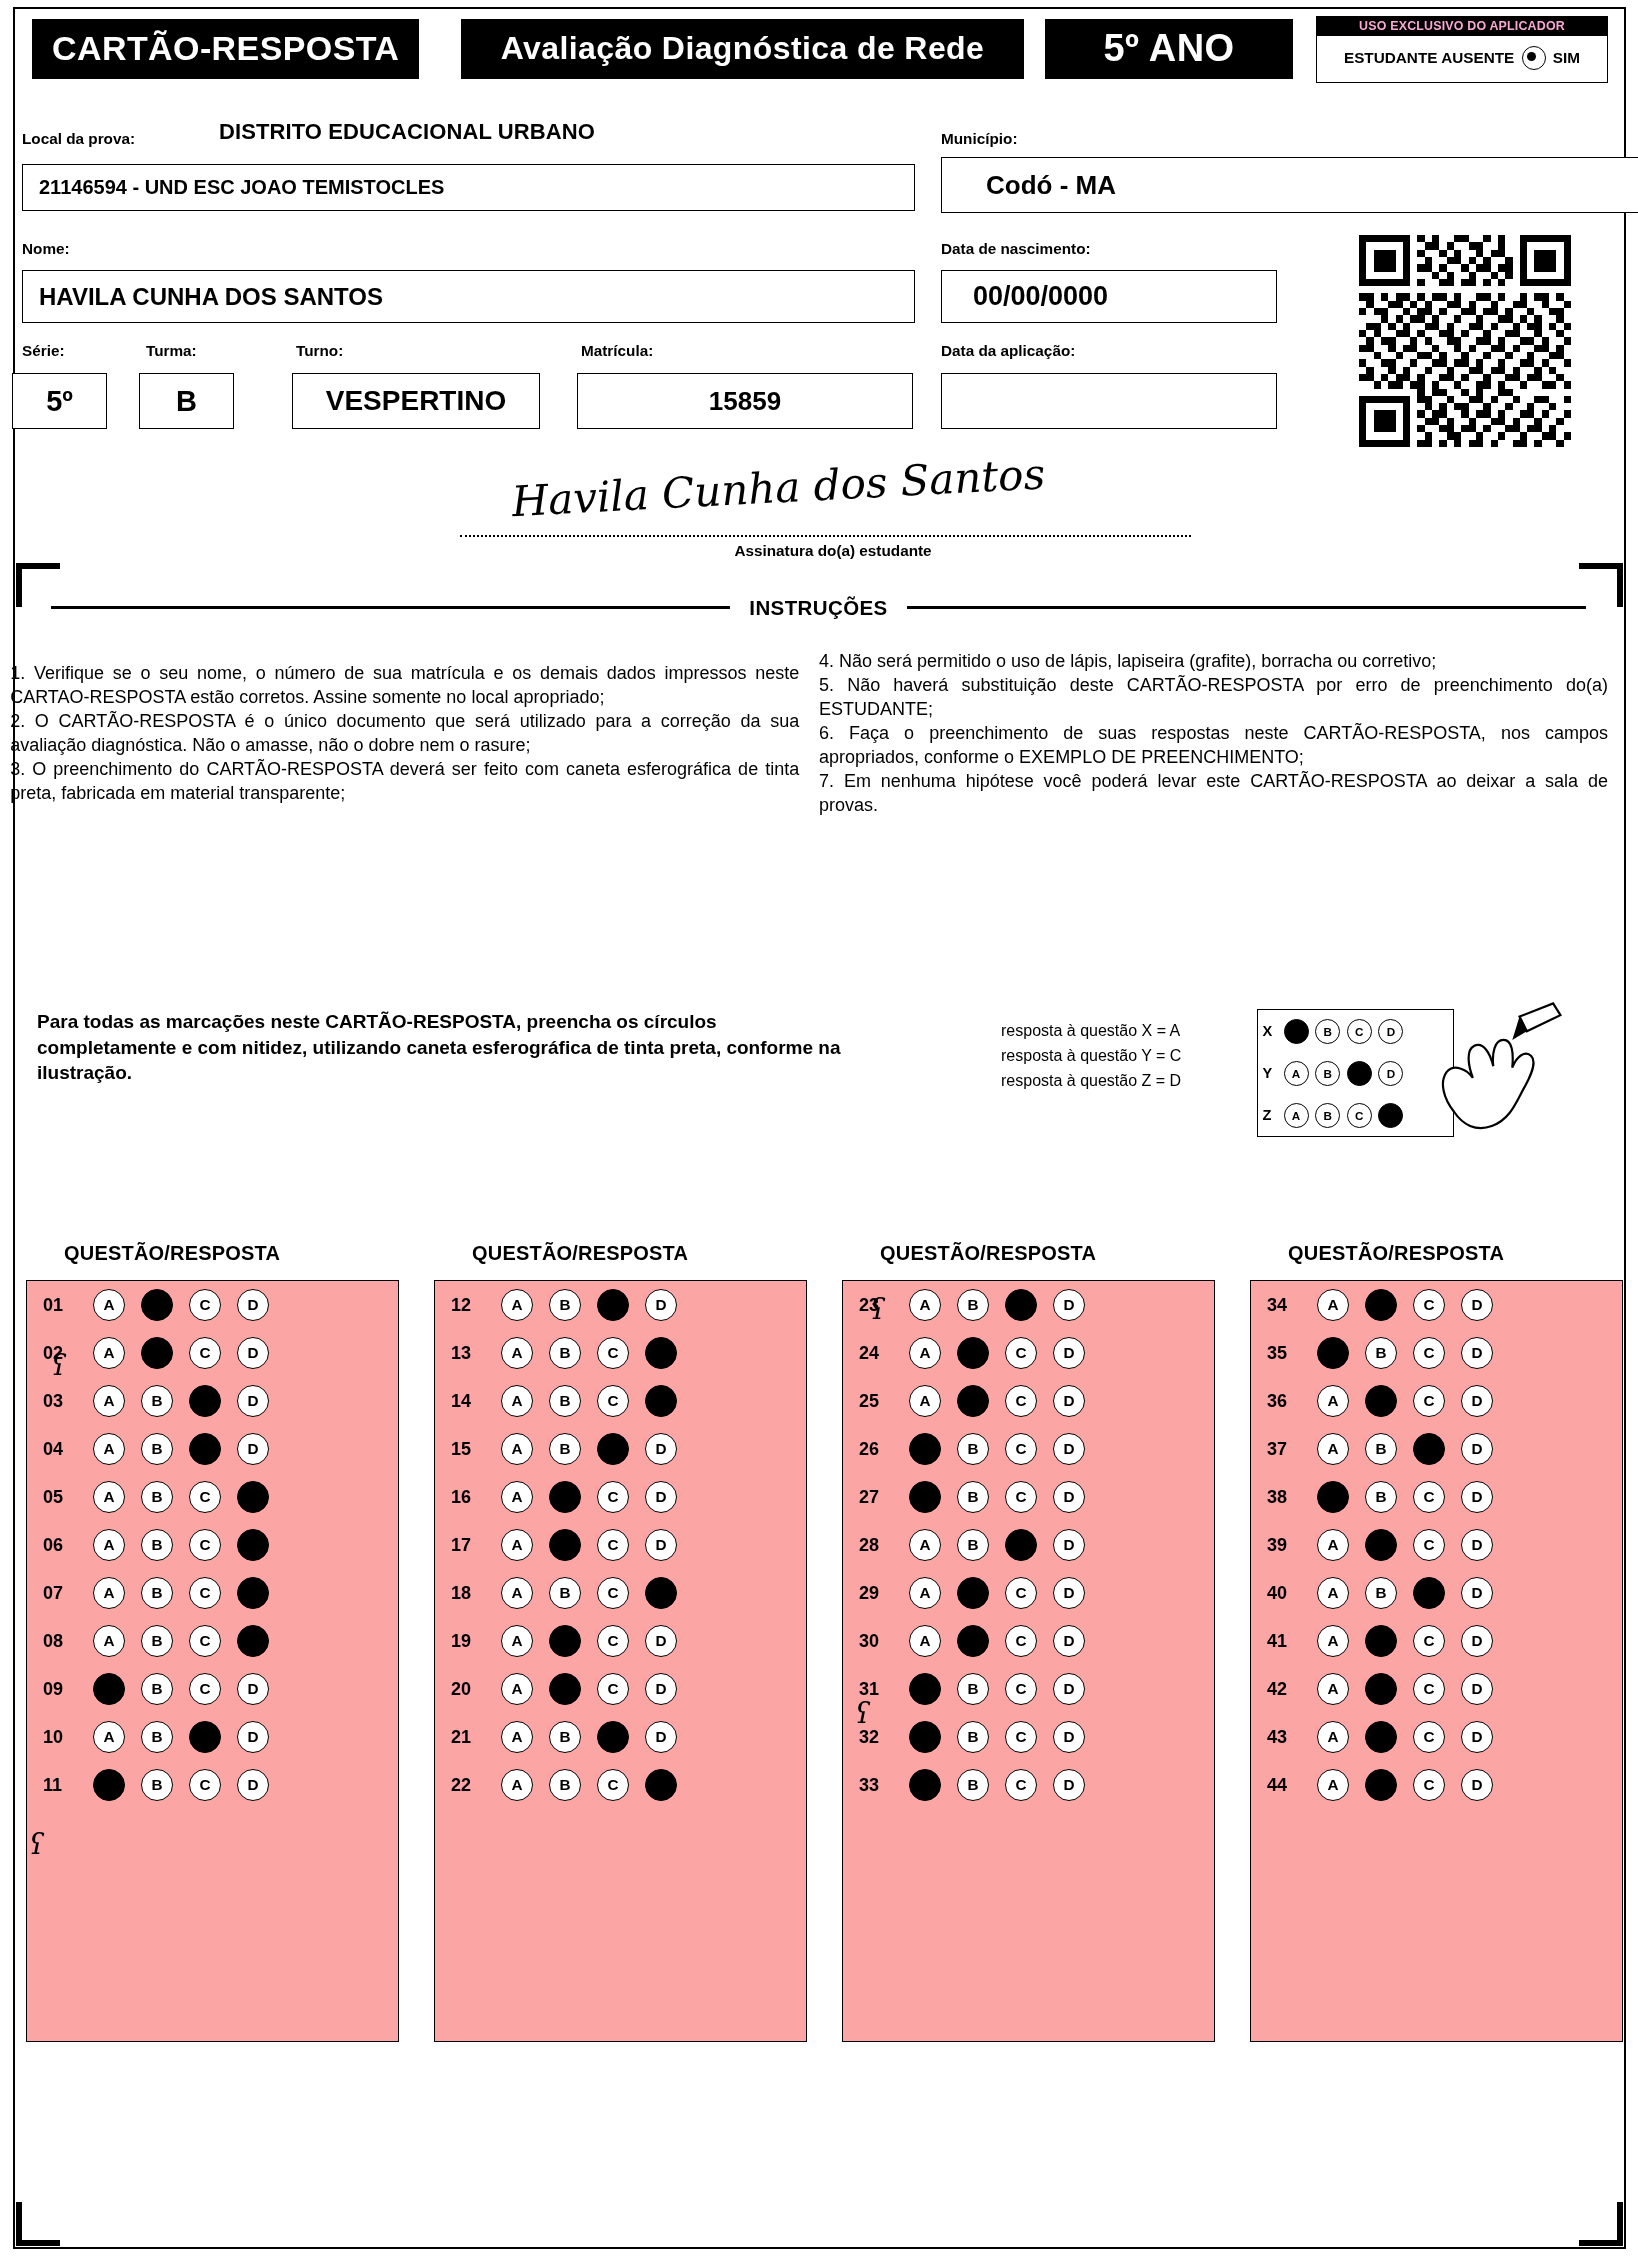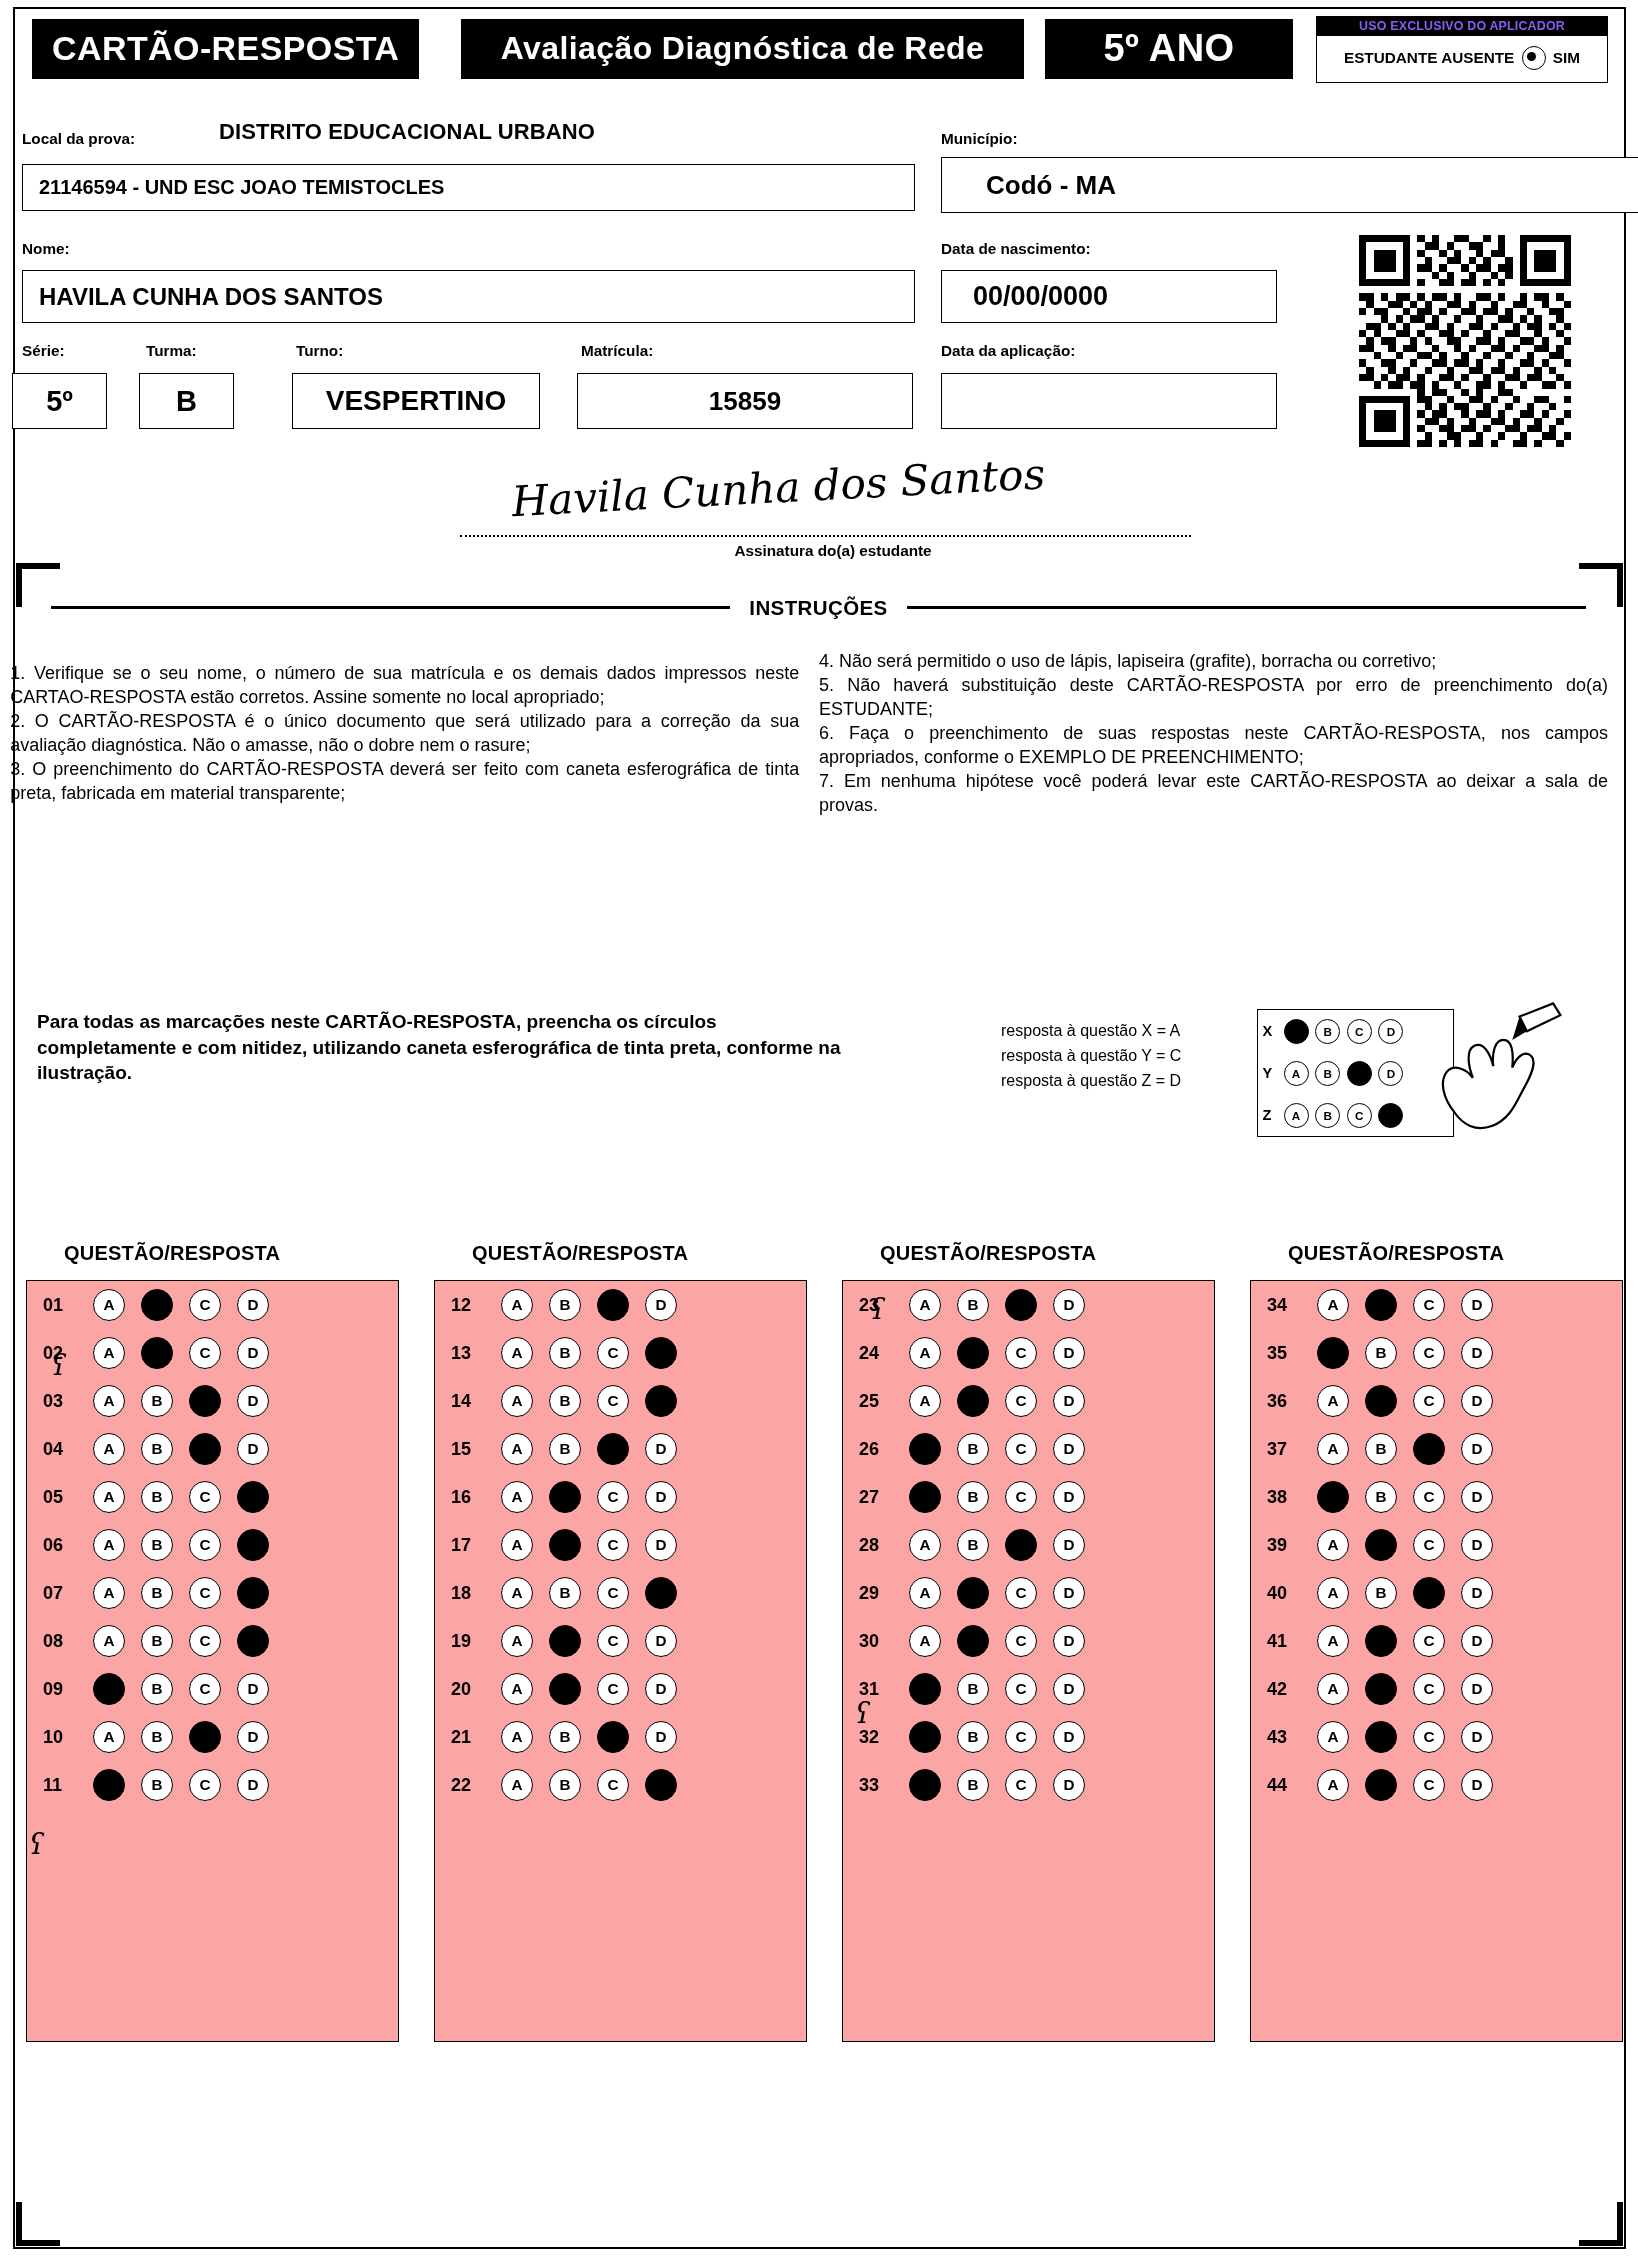--- a/index.html
+++ b/index.html
@@ -33,21 +33,21 @@
     letter-spacing:0.4px;
   }
   #hdr-title{left:10.2px;top:5.8px;width:387px;height:60px;font-size:34px;}
   #hdr-exam{left:439px;top:5.8px;width:563px;height:60px;font-size:32px;font-weight:bold;}
   #hdr-year{left:1023px;top:5.8px;width:248px;height:60px;font-size:38px;}
   .hdr-applier{
     position:absolute;left:1294px;top:2.9px;width:292px;height:67px;
     border:1.5px solid #000;box-sizing:border-box;
   }
   .hdr-applier-top{
-    background:#000;color:#8b5cf6;font-size:12.4px;text-align:center;
+    background:#000;color:#f9a8d4;font-size:12.4px;text-align:center;
     height:19px;line-height:19px;font-weight:bold;letter-spacing:0.2px;
   }
   .hdr-applier-bot{
     display:flex;align-items:center;justify-content:center;gap:7.3px;
     height:44px;font-size:15.3px;font-weight:bold;
   }
   .bub-sim{
     width:22px;height:22px;border-radius:50%;border:1.8px solid #000;
     display:inline-block;position:relative;
   }

